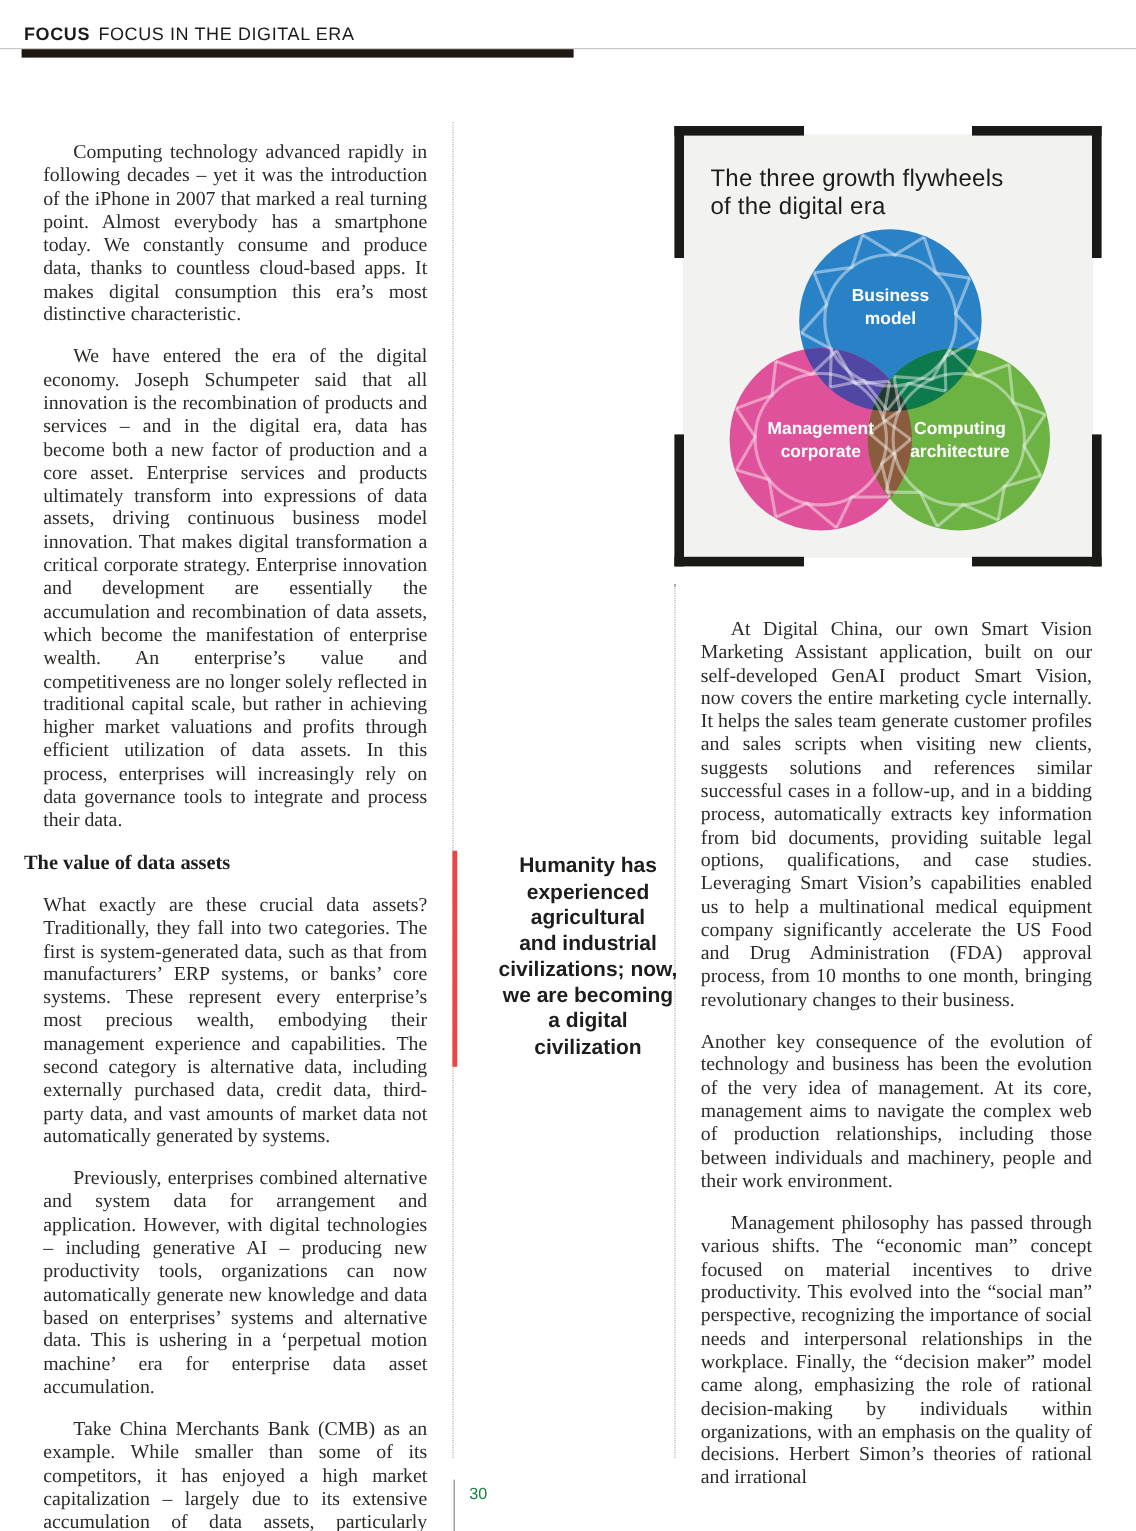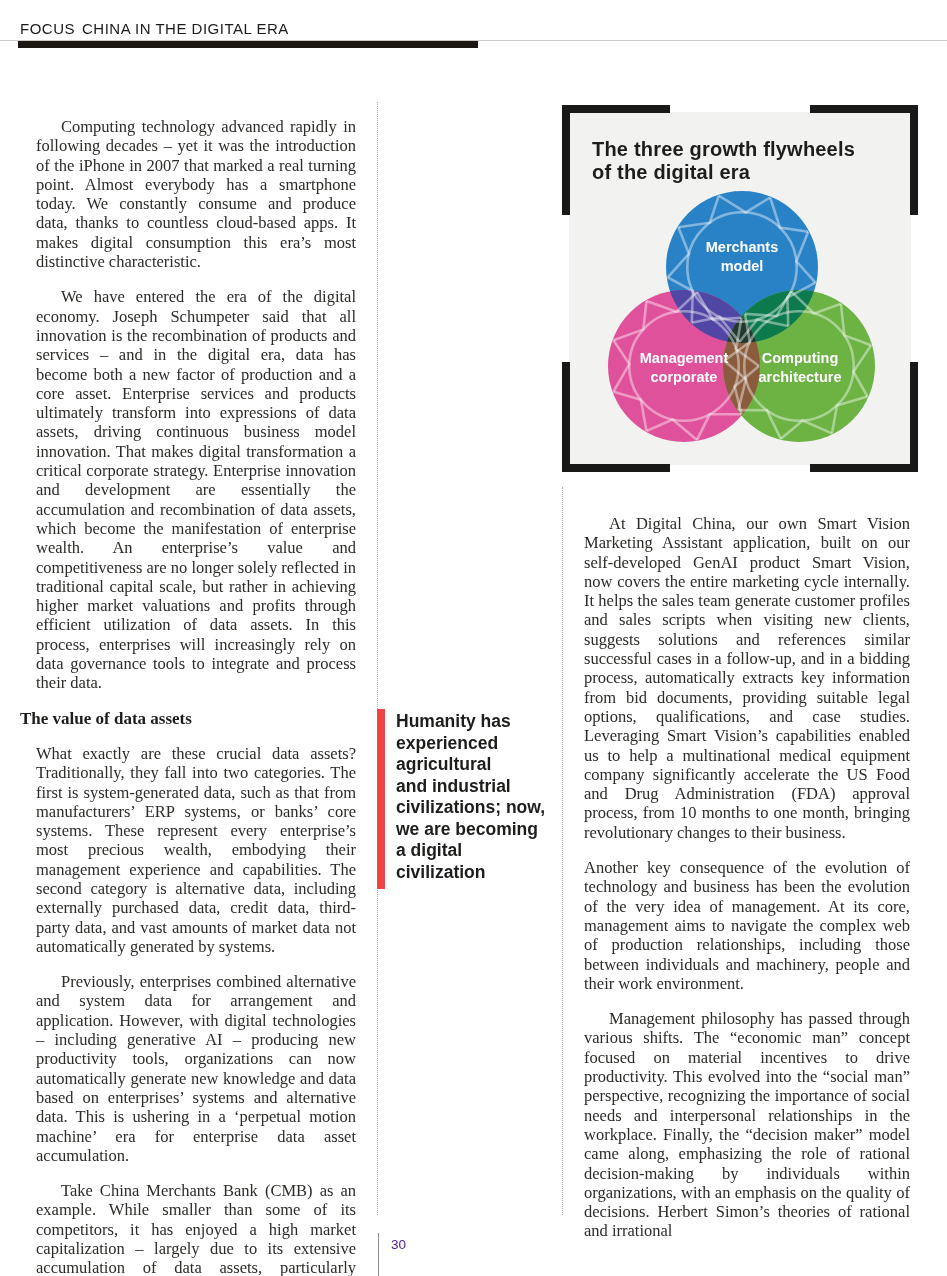--- a/index.html
+++ b/index.html
@@ -2,74 +2,74 @@
 <html><head>
 <meta charset="utf-8">
 <style>
   html,body{margin:0;padding:0;background:#ffffff;}
   .page{position:relative;width:947px;height:1276px;background:#ffffff;overflow:hidden;
         font-family:"Liberation Serif",serif;color:#2b2b28;}
 
   
   .kicker{position:absolute;left:20px;top:20px;font-family:"Liberation Sans",sans-serif;
           font-size:15px;letter-spacing:.5px;color:#1b1b19;white-space:nowrap;}
-  .kicker .b{font-weight:400;margin-right:7px;}
+  .kicker .b{font-weight:700;margin-right:7px;}
   .rule-thin{position:absolute;left:0;top:40px;width:947px;height:1px;background:#c9c9c7;}
   .rule-thick{position:absolute;left:18px;top:41px;width:460px;height:7px;background:#1d1712;}
 
   
   .col{position:absolute;font-size:16.5px;line-height:19.3px;text-align:justify;}
   .col p{margin:16px;}
   .col p.ind{text-indent:25px;}
   .col h3{margin:0 0 0 0;font-size:17px;line-height:19.3px;font-weight:700;color:#1d1d1b;}
   .col-left{left:20px;top:101px;width:352px;}
   .col-right{left:568px;top:498px;width:358px;}
 
   
   .sep{position:absolute;width:0;border-left:1px dotted #aeaeac;}
   #sep-left{left:377px;top:102px;height:1113px;}
   #sep-right{left:562px;top:487px;height:728px;}
 
   
-  .pullquote{position:absolute;left:377px;top:709px;width:196px;border-left:8px solid #ef4444;
+  .pullquote{position:absolute;left:377px;top:709px;width:196px;border-left:4px solid #ef4444;
              padding:2px 0 6px 11px;font-family:"Liberation Sans",sans-serif;font-weight:700;
-             font-size:17.5px;line-height:21.5px;color:#1d1d1b;white-space:pre-line;}
+             font-size:17.5px;line-height:21.5px;color:#1d1d1b;white-space:pre-line;text-align:center;}
 
   
   .diagram{position:absolute;left:562px;top:105px;width:356px;height:367px;}
   .diagram-bg{position:absolute;left:7px;top:7px;right:7px;bottom:7px;background:#f2f2f0;}
   .bracket{position:absolute;width:108px;height:110px;box-sizing:border-box;border:0 solid #191917;}
   .br-tl{left:0;top:0;border-top-width:8px;border-left-width:8px;}
   .br-tr{right:0;top:0;border-top-width:8px;border-right-width:8px;}
   .br-bl{left:0;bottom:0;border-bottom-width:8px;border-left-width:8px;}
   .br-br{right:0;bottom:0;border-bottom-width:8px;border-right-width:8px;}
   .diagram-title{position:absolute;left:30px;top:33px;font-family:"Liberation Sans",sans-serif;
-                 font-weight:700;font-size:20px;line-height:23px;color:#1d1d1b;
+                 font-weight:400;font-size:20px;line-height:23px;color:#1d1d1b;
                  white-space:pre-line;letter-spacing:.2px;}
   svg.venn{position:absolute;left:0;top:0;}
   #spokes circle,#spokes polyline{fill:none;stroke:rgba(255,255,255,0.42);stroke-width:2.6px;}
   .vlabel{position:absolute;transform:translate(-50%,-50%);text-align:center;
           font-family:"Liberation Sans",sans-serif;font-weight:700;font-size:14.5px;
           line-height:1.32;color:#ffffff;white-space:pre-line;}
   #vl-business{left:180px;top:152px;}
   #vl-management{left:122px;top:263px;}
   #vl-technology{left:238px;top:263px;}
 
   
   .footer-line{position:absolute;left:378px;top:1233px;height:43px;width:0;border-left:1px solid #8d8d8b;}
   .page-num{position:absolute;left:391px;top:1237px;font-family:"Liberation Sans",sans-serif;
-            font-size:13.5px;color:#4c1d95;}
+            font-size:13.5px;color:#15803d;}
 </style>
 </head>
 <body>
 
 <div class="page">
 
   <div class="kicker">
-    <span class="b">FOCUS</span><span>CHINA IN THE DIGITAL ERA</span>
+    <span class="b">FOCUS</span><span>FOCUS IN THE DIGITAL ERA</span>
   </div>
   <div class="rule-thin"></div>
   <div class="rule-thick"></div>
 
   <div class="sep" id="sep-left"></div>
   <div class="sep" id="sep-right"></div>
 
   <div class="col col-left">
     <p class="ind">Computing technology advanced rapidly in following decades – yet it was the introduction of the iPhone in 2007 that marked a real turning point. Almost everybody has a smartphone today. We constantly consume and produce data, thanks to countless cloud-based apps. It makes digital consumption this era’s most distinctive characteristic.</p>
     <p class="ind">We have entered the era of the digital economy. Joseph Schumpeter said that all innovation is the recombination of products and services – and in the digital era, data has become both a new factor of production and a core asset. Enterprise services and products ultimately transform into expressions of data assets, driving continuous business model innovation. That makes digital transformation a critical corporate strategy. Enterprise innovation and development are essentially the accumulation and recombination of data assets, which become the manifestation of enterprise wealth. An enterprise’s value and competitiveness are no longer solely reflected in traditional capital scale, but rather in achieving higher market valuations and profits through efficient utilization of data assets. In this process, enterprises will increasingly rely on data governance tools to integrate and process their data.</p>
@@ -151,21 +151,21 @@
             <polyline points="183.0,208.9 214.7,211.0 229.2,186.4"></polyline>
             <polyline points="229.2,186.4 252.1,208.4 278.9,198.8"></polyline>
             <polyline points="278.9,198.8 282.4,230.4 309.1,240.3"></polyline>
             <polyline points="309.1,240.3 291.4,266.7 305.5,291.5"></polyline>
           </g>
         </g>
     </svg>
 
     <div class="diagram-title">The three growth flywheels
 of the digital era</div>
-    <div class="vlabel" id="vl-business">Merchants
+    <div class="vlabel" id="vl-business">Business
 model</div>
     <div class="vlabel" id="vl-management">Management
 corporate</div>
     <div class="vlabel" id="vl-technology">Computing
 architecture</div>
 
     <div class="bracket br-tl"></div>
     <div class="bracket br-tr"></div>
     <div class="bracket br-bl"></div>
     <div class="bracket br-br"></div>

